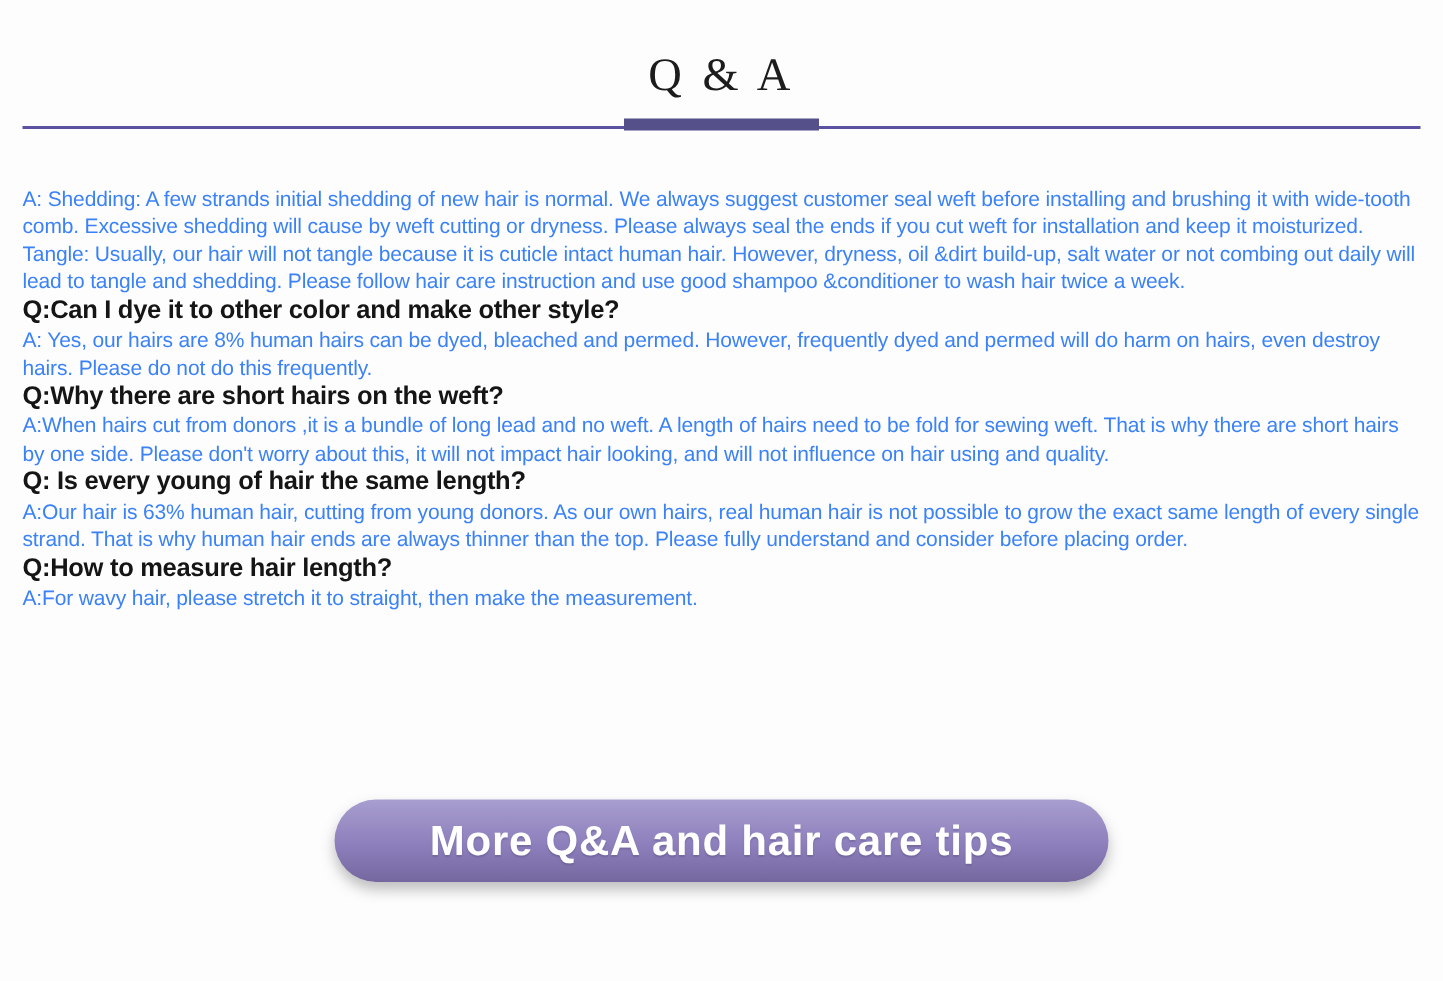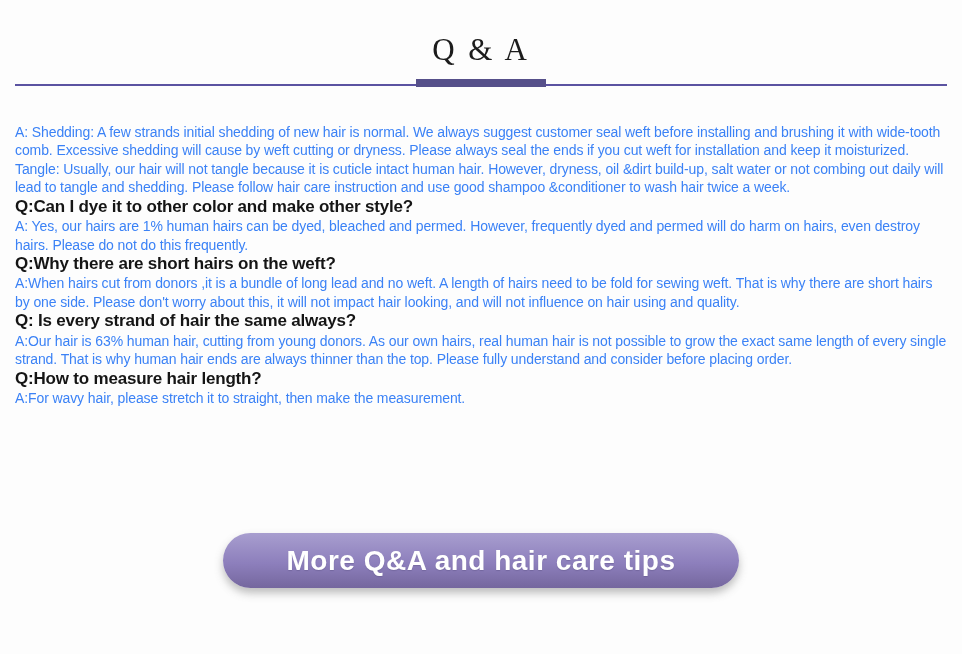--- a/index.html
+++ b/index.html
@@ -97,28 +97,28 @@
     </div>
   </div>
 
   <div class="qa-list">
       <div class="qa-item">
         <p class="answer">A: Shedding: A few strands initial shedding of new hair is normal. We always suggest customer seal weft before installing and brushing it with wide-tooth comb. Excessive shedding will cause by weft cutting or dryness. Please always seal the ends if you cut weft for installation and keep it moisturized.</p>
         <p class="answer">Tangle: Usually, our hair will not tangle because it is cuticle intact human hair. However, dryness, oil &amp;dirt build-up, salt water or not combing out daily will lead to tangle and shedding. Please follow hair care instruction and use good shampoo &amp;conditioner to wash hair twice a week.</p>
       </div>
       <div class="qa-item">
         <h3 class="question">Q:Can I dye it to other color and make other style?</h3>
-        <p class="answer">A: Yes, our hairs are 1% human hairs can be dyed, bleached and permed. However, frequently dyed and permed will do harm on hairs, even destroy hairs. Please do not do this frequently.</p>
+        <p class="answer">A: Yes, our hairs are 8% human hairs can be dyed, bleached and permed. However, frequently dyed and permed will do harm on hairs, even destroy hairs. Please do not do this frequently.</p>
       </div>
       <div class="qa-item">
         <h3 class="question">Q:Why there are short hairs on the weft?</h3>
         <p class="answer">A:When hairs cut from donors ,it is a bundle of long lead and no weft. A length of hairs need to be fold for sewing weft. That is why there are short hairs by one side. Please don't worry about this, it will not impact hair looking, and will not influence on hair using and quality.</p>
       </div>
       <div class="qa-item">
-        <h3 class="question">Q: Is every strand of hair the same always?</h3>
+        <h3 class="question">Q: Is every young of hair the same length?</h3>
         <p class="answer">A:Our hair is 63% human hair, cutting from young donors. As our own hairs, real human hair is not possible to grow the exact same length of every single strand. That is why human hair ends are always thinner than the top. Please fully understand and consider before placing order.</p>
       </div>
       <div class="qa-item">
         <h3 class="question">Q:How to measure hair length?</h3>
         <p class="answer">A:For wavy hair, please stretch it to straight, then make the measurement.</p>
       </div>
     </div>
 
   <button class="more-button" style="background: linear-gradient(rgb(168, 158, 207), rgb(141, 127, 188) 55%, rgb(117, 103, 158)); color: rgb(255, 255, 255);">More Q&amp;A and hair care tips</button>
 

